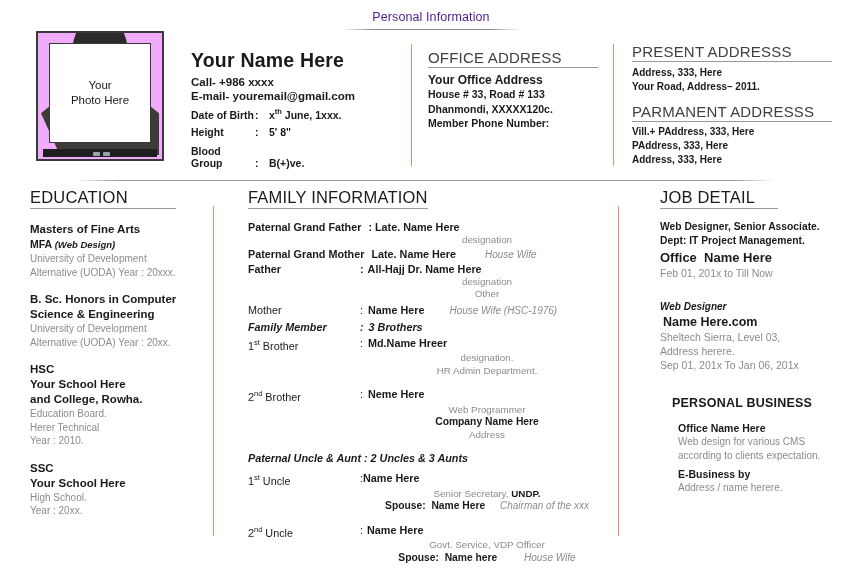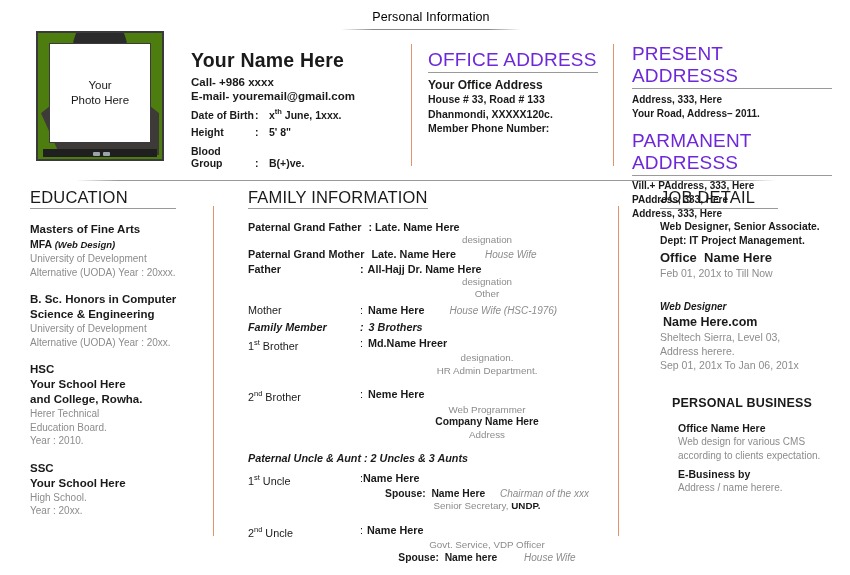--- a/index.html
+++ b/index.html
@@ -9,32 +9,32 @@
     color:#1a1a1a;position:relative;overflow:hidden;
   }
   .page{position:absolute;inset:0;}
 
   
   .b   {font-weight:bold;}
 
   
   .doc-title{
     position:absolute;left:341px;top:10px;width:180px;
-    text-align:center;font-size:12.5px;color:#000000;
+    text-align:center;font-size:12.5px;color:#4c1d95;
     letter-spacing:.1px;
   }
   .doc-title-rule{
     position:absolute;left:341px;top:29px;width:180px;height:1px;
     background:linear-gradient(to right,#ffffff,#8a8a8a 18%,#8a8a8a 82%,#ffffff);
   }
 
   
   .photo-wrap{position:absolute;left:36px;top:31px;width:128px;height:130px;}
   .photo-frame{
-    position:absolute;inset:0;border:2px solid #3a3a3a;background:#4d7c0f;
+    position:absolute;inset:0;border:2px solid #3a3a3a;background:#f0abfc;
     overflow:hidden;
     padding-left:32px;
   }
   .sil-head{
     position:absolute;left:50%;top:-14px;transform:translateX(-50%);
     width:54px;height:54px;border-radius:50%;background:#2b2b2b;
   }
   .sil-body{
     position:absolute;left:50%;bottom:4px;transform:translateX(-50%);
     width:118px;height:72px;background:#3d3a38;
@@ -59,21 +59,21 @@
   .call {position:absolute;left:191px;top:76px;font-size:11.5px;font-weight:bold;}
   .email{position:absolute;left:191px;top:90px;font-size:11.5px;font-weight:bold;}
   .kv{position:absolute;left:191px;font-size:10.5px;font-weight:bold;width:210px;}
   .kv .k{display:inline-block;width:64px;}
   .kv .c{display:inline-block;width:14px;}
   .kv .v{display:inline-block;}
   .kv1{top:107px;} .kv2{top:126px;} .kv3{top:145px;text-decoration:underline;}
   sup{font-size:7.5px;vertical-align:super;}
 
   
-  .hdr-h{font-size:19px;letter-spacing:.2px;color:#6d28d9;}
+  .hdr-h{font-size:15px;letter-spacing:.2px;color:#404040;}
   .hdr-h-rule{height:1px;background:#9a9a9a;margin-top:1px;}
   .office-blk{position:absolute;left:428px;top:49px;width:170px;}
   .office-sub{font-size:12px;font-weight:bold;margin-top:5px;}
   .office-line{font-size:10.5px;font-weight:bold;line-height:14.5px;}
   .present-blk{position:absolute;left:632px;top:43px;width:200px;}
   .present-line{font-size:10px;font-weight:bold;line-height:14px;margin-top:4px;}
   .perm-h{margin-top:9px;}
   .perm-line{font-size:10px;font-weight:bold;line-height:14px;margin-top:3px;}
 
   
@@ -208,22 +208,22 @@
       <div class="edu-t">B. Sc. Honors in Computer</div>
       <div class="edu-t">Science &amp; Engineering</div>
       <div class="edu-d">University of Development</div>
       <div class="edu-d">Alternative (UODA) Year : 20xx.</div>
     </div>
 
     <div class="edu-item">
       <div class="edu-t">HSC</div>
       <div class="edu-t">Your School Here</div>
       <div class="edu-t">and College, Rowha.</div>
+      <div class="edu-d">Education Board.</div>
       <div class="edu-d">Herer Technical</div>
-      <div class="edu-d">Education Board.</div>
       <div class="edu-d">Year : 2010.</div>
     </div>
 
     <div class="edu-item">
       <div class="edu-t">SSC</div>
       <div class="edu-t">Your School Here</div>
       <div class="edu-d">High School.</div>
       <div class="edu-d">Year : 20xx.</div>
     </div>
   </div>
@@ -278,26 +278,26 @@
       <div class="fsub b">Company Name Here</div>
       <div class="fsub">Address</div>
 
       <div class="gap"></div>
 
       <div class="fhead">Paternal Uncle &amp; Aunt : 2 Uncles &amp; 3 Aunts</div>
 
       <div class="frow" style="margin-top:6px">
         <span class="flbl" style="font-weight:normal"><span>1</span><sup>st</sup><span> Uncle</span></span><span>:</span><span class="fval">Name Here</span>
       </div>
+      <div class="fsub"><span>Senior Secretary, </span><span class="b" style="color:#1a1a1a">UNDP.</span></div>
       <div class="fsub">
         <span class="b" style="color:#1a1a1a;font-size:10.3px">Spouse:</span>
         <span class="b" style="color:#1a1a1a;font-size:10.3px;margin-left:3px">Name Here</span>
         <span class="fnote" style="margin-left:12px">Chairman of the xxx</span>
       </div>
-      <div class="fsub"><span>Senior Secretary, </span><span class="b" style="color:#1a1a1a">UNDP.</span></div>
 
       <div class="gap"></div>
 
       <div class="frow">
         <span class="flbl" style="font-weight:normal"><span>2</span><sup>nd</sup><span> Uncle</span></span><span>:</span><span class="fval" style="margin-left:4px">Name Here</span>
       </div>
       <div class="fsub">Govt. Service, VDP Officer</div>
       <div class="fsub">
         <span class="b" style="color:#1a1a1a;font-size:10.3px">Spouse:</span>
         <span class="b" style="color:#1a1a1a;font-size:10.3px;margin-left:3px">Name here</span>

